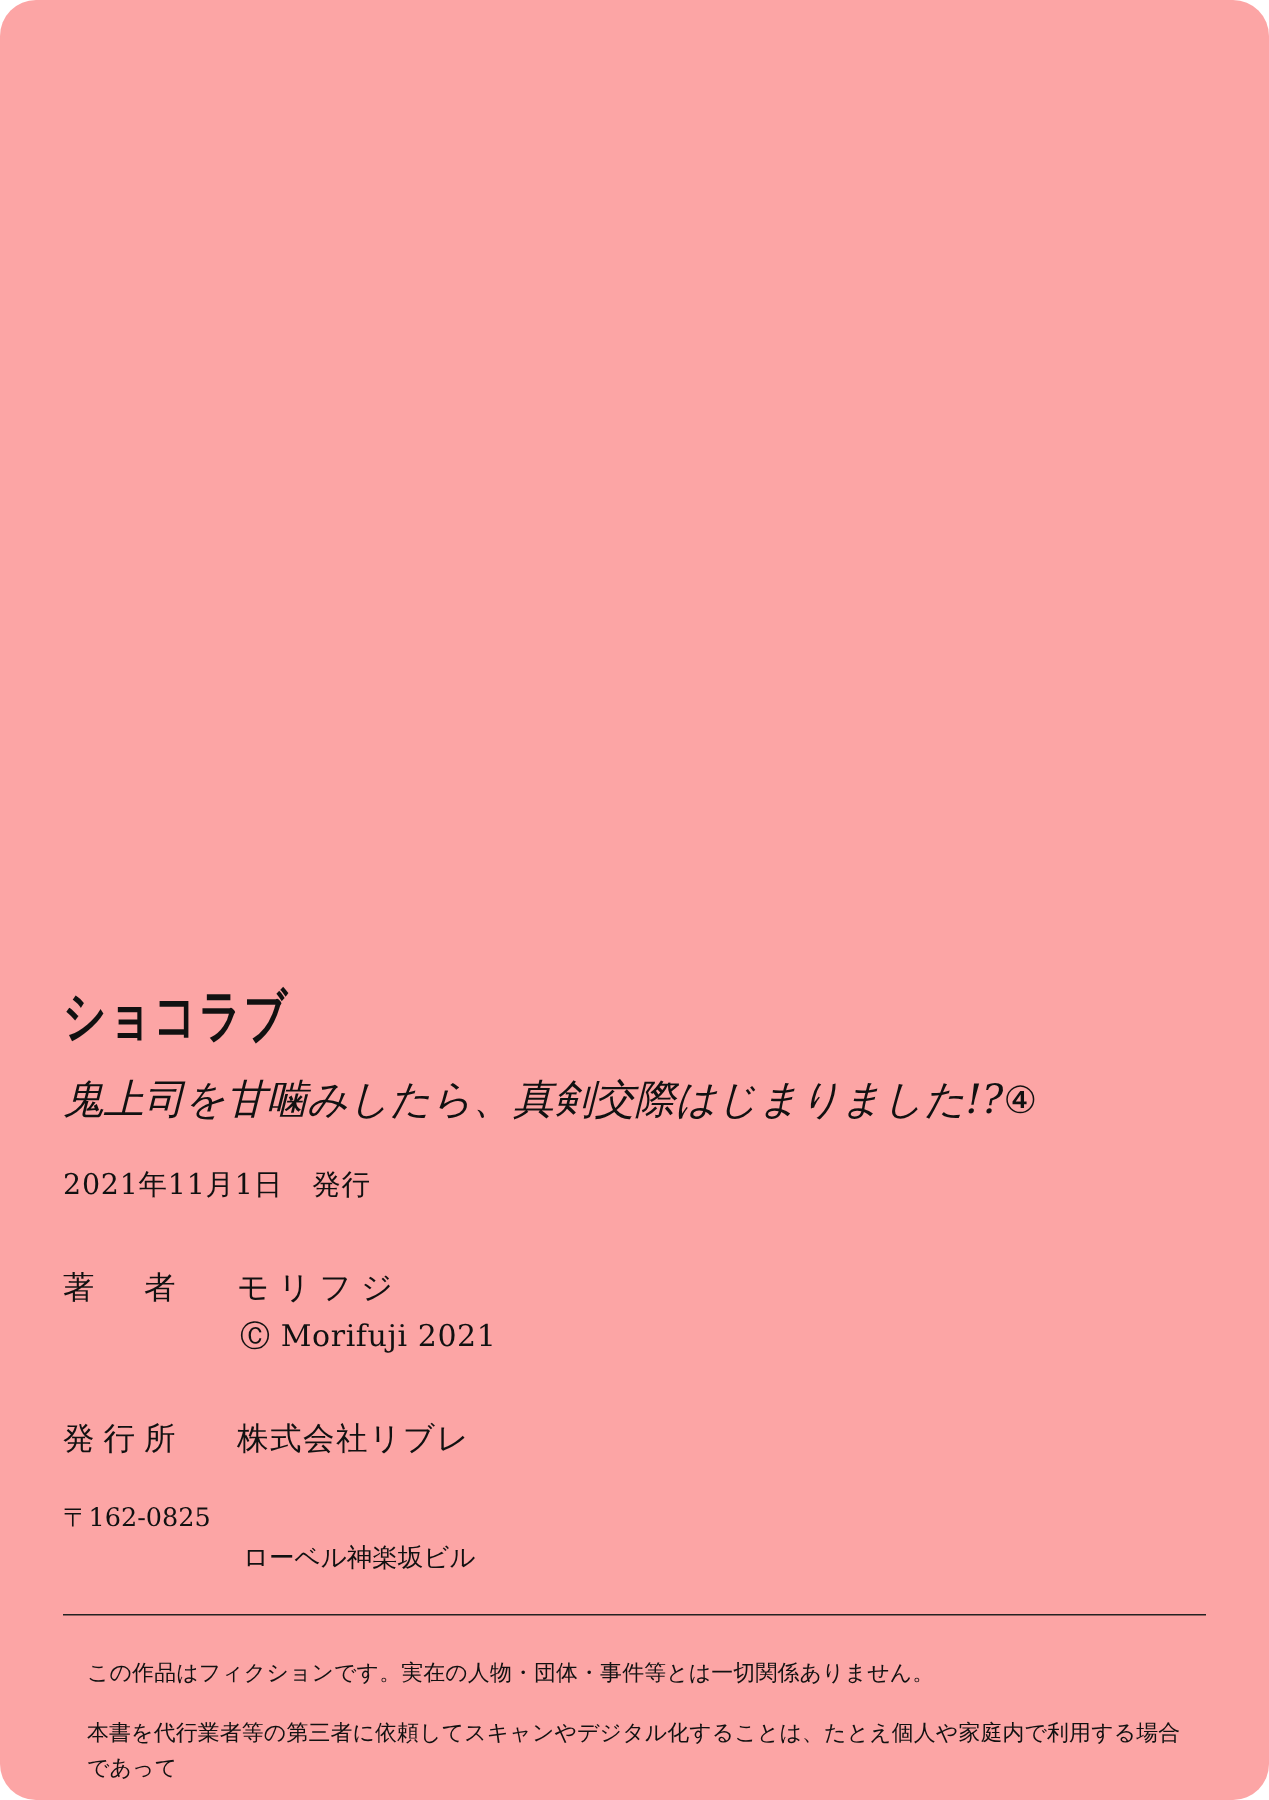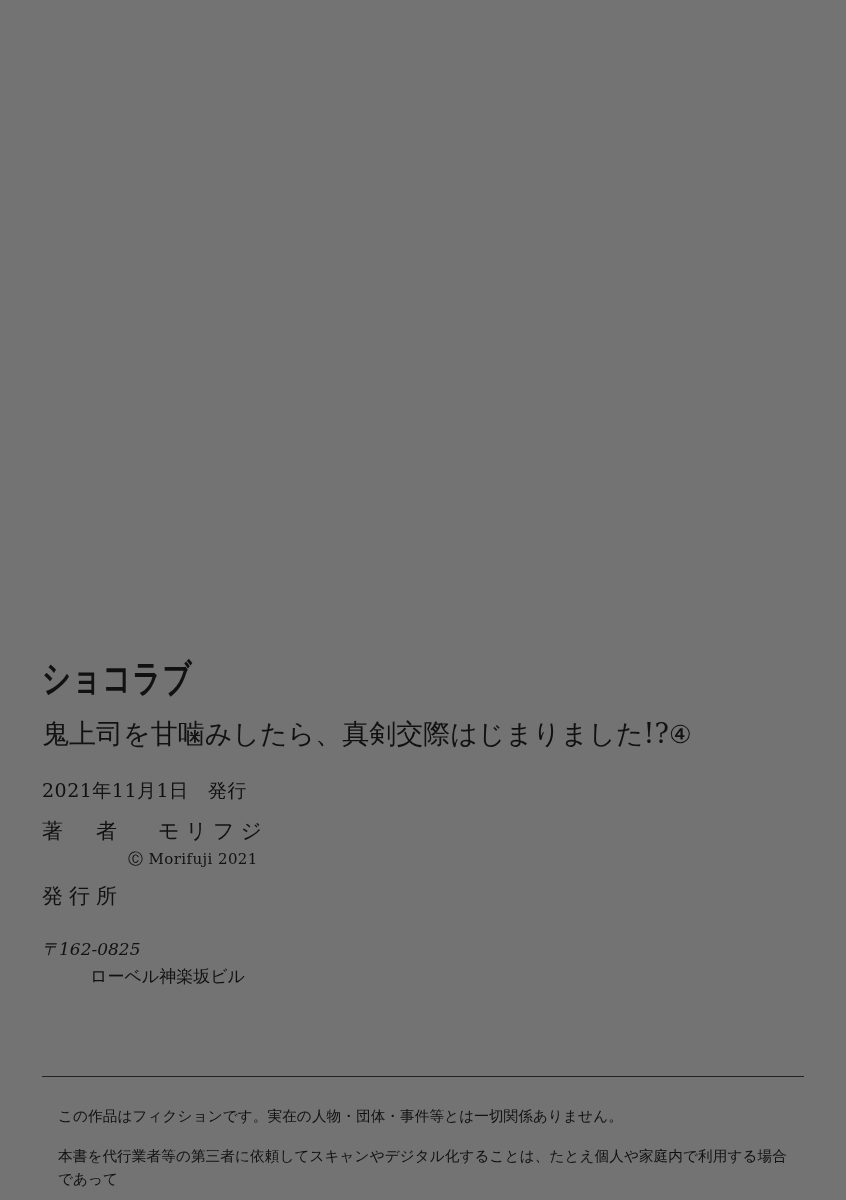--- a/index.html
+++ b/index.html
@@ -12,21 +12,22 @@
     height: 1200px;
     position: relative;
     font-family: "Liberation Serif", serif;
     color: #1a1a1a;
     overflow: hidden;
   }
 
   .page {
     position: absolute;
     inset: 0;
-    background: #737373;
+    background: #fca5a5;
+    border-radius: 24px;
   }
 
   
   .colophon {
     position: absolute;
     left: 42px;
     top: 660px;
     width: 762px;
   }
 
@@ -45,20 +46,21 @@
   }
 
   .series-title {
     margin-top: 18px;
     font-family: "DejaVu Serif", serif;
     font-size: 27px;
     line-height: 1.15;
     letter-spacing: 0px;
     color: #111;
     white-space: nowrap;
+    font-style: italic;
   }
   .series-title .vol {
     font-family: "DejaVu Sans", sans-serif;
     font-size: 25px;
   }
 
   .pubdate {
     margin-top: 28px;
     font-family: "DejaVu Serif", serif;
     font-size: 19px;
@@ -78,52 +80,53 @@
     color: #111;
   }
   .credit-label {
     width: 116px;
     letter-spacing: 6px;
     white-space: nowrap;
   }
   .credit-value {
     letter-spacing: 6px;
     white-space: nowrap;
+    margin-top: 28px;
   }
   .credit-row.wide .credit-value {
     letter-spacing: 1px;
   }
 
   .copyright-line {
     margin-top: 5px;
-    margin-left: 86px;
+    margin-left: 118px;
     font-family: "DejaVu Serif", serif;
-    font-size: 15px;
+    font-size: 20px;
     color: #111;
     letter-spacing: 0.4px;
   }
   .copyright-line .cmark {
     font-family: "DejaVu Sans", sans-serif;
     font-size: 14px;
   }
 
   .address-block {
     margin-top: 26px;
     font-family: "DejaVu Serif", serif;
     font-size: 17px;
     color: #111;
     line-height: 1.6;
   }
   .address-line1 {
     display: flex;
     gap: 28px;
     white-space: nowrap;
   }
-  .zip { letter-spacing: 0px; font-style: italic; }
-  .address-indent { margin-left: 48px; white-space: nowrap; }
+  .zip { letter-spacing: 0px; }
+  .address-indent { margin-left: 120px; white-space: nowrap; }
 
   .divider {
     position: absolute;
     left: 42px;
     top: 1076px;
     width: 762px;
     height: 0;
     border-top: 1.4px solid #222;
   }
 
@@ -162,20 +165,21 @@
         <span class="credit-value">モリフジ</span>
       </div>
 
       <div class="copyright-line">
         <span class="cmark"></span><span>Ⓒ Morifuji 2021</span>
       </div>
 
 
       <div class="credit-row wide">
         <span class="credit-label">発行所</span>
+        <span class="credit-value">株式会社リブレ</span>
       </div>
 
     </div>
 
     <div class="address-block">
       <div class="address-line1">
         <span class="zip">〒162-0825</span>
       </div>
       <div class="address-indent">ローベル神楽坂ビル</div>
     </div>

